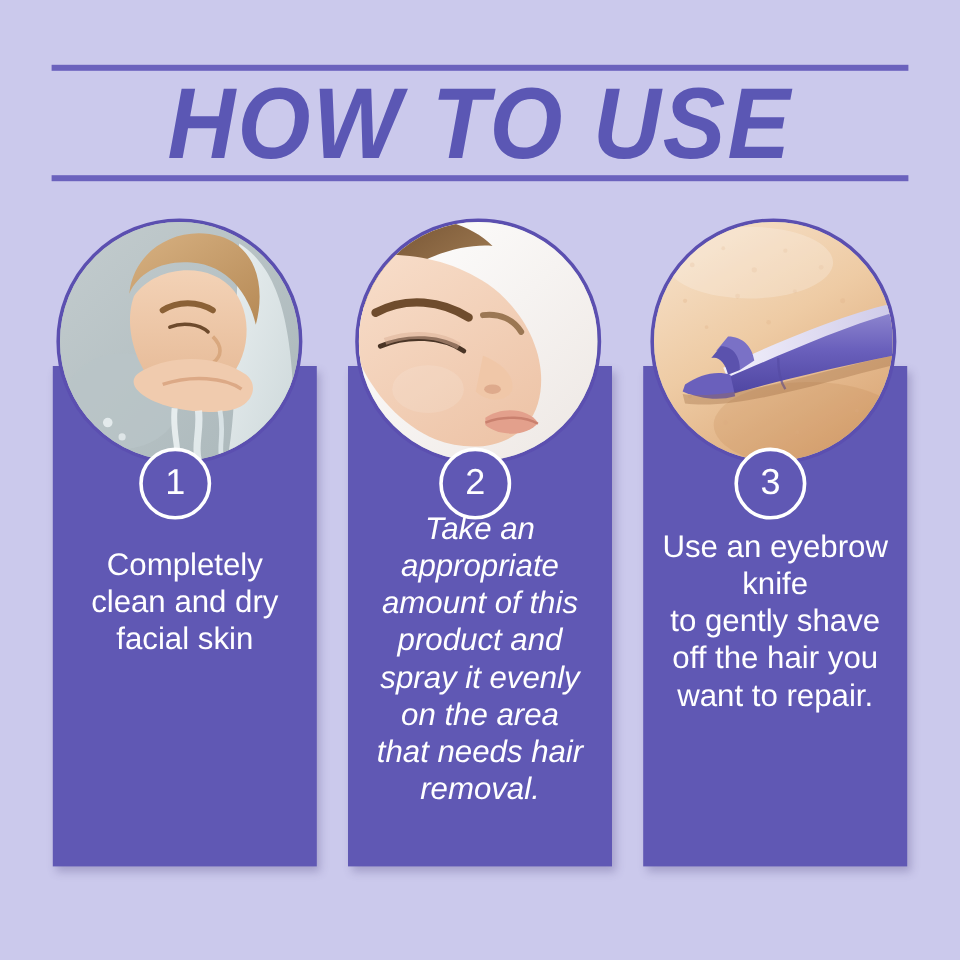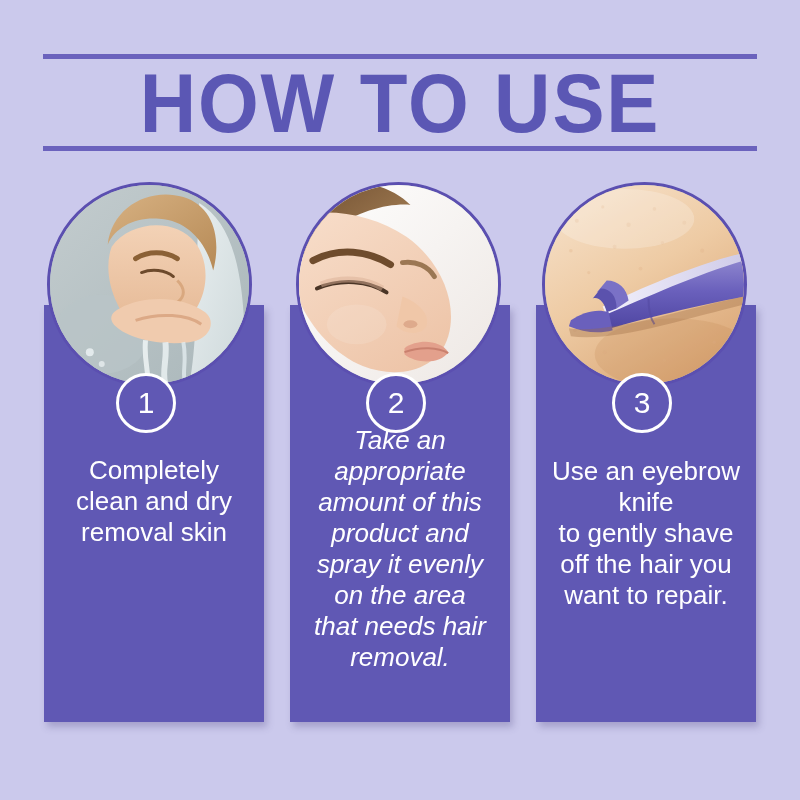--- a/index.html
+++ b/index.html
@@ -21,20 +21,21 @@
     background: #cbc9ec;
   }
 
   
   #header {
     position: absolute;
     left: 43px;
     top: 54px;
     width: 714px;
     height: 100px;
+    font-style: italic;
   }
   .rule {
     position: absolute;
     left: 0;
     width: 714px;
     height: 5px;
     background: #6b62bd;
   }
   .rule.top { top: 0; }
   .rule.bottom { top: 92px; }
@@ -128,21 +129,21 @@
     top: 275px;
     width: 208px;
     color: #ffffff;
     font-family: "Liberation Sans", sans-serif;
     font-size: 26px;
     line-height: 31px;
     text-align: center;
     white-space: pre-line;
   }
   .step.s2 .step-text { top: 245px; font-style: italic; }
-  .step.s3 .step-text { top: 276px; }
+  .step.s3 .step-text { top: 260px; }
 </style>
 </head>
 <body>
 
 <div id="poster">
 
   <div id="header">
     <div class="rule top"></div>
     <div id="page-title">HOW TO USE</div>
     <div class="rule bottom"></div>
@@ -194,21 +195,21 @@
           <path d="M116 158 C118 176 112 188 116 200" stroke="#eef4f5" stroke-width="6" fill="none" opacity="0.8"></path>
           <path d="M134 158 C138 178 132 190 136 200" stroke="#e6eff1" stroke-width="4" fill="none" opacity="0.75"></path>
           <circle cx="40" cy="168" r="4" fill="#eef4f5" opacity="0.8"></circle>
           <circle cx="52" cy="180" r="3" fill="#eef4f5" opacity="0.7"></circle>
         </svg>
       </div>
 
       <div class="badge">1</div>
       <div class="step-text">Completely
 clean and dry
-removal skin</div>
+facial skin</div>
     </div>
 
     <div class="step s2">
       <div class="card-body"></div>
 
       <div class="photo-ring">
         <svg viewBox="0 0 200 200" preserveAspectRatio="xMidYMid slice" aria-hidden="true">
           <defs>
             <linearGradient id="p2bg" x1="0" y1="0" x2="1" y2="1">
               <stop offset="0%" stop-color="#ffffff"></stop>

